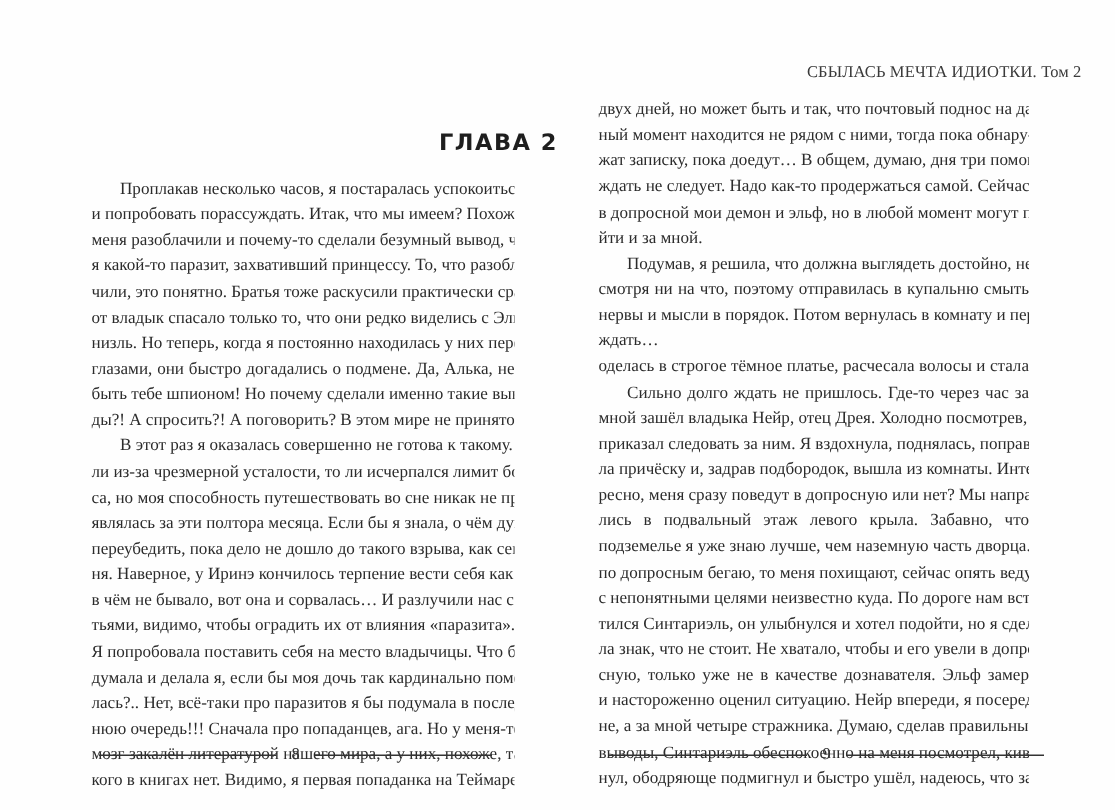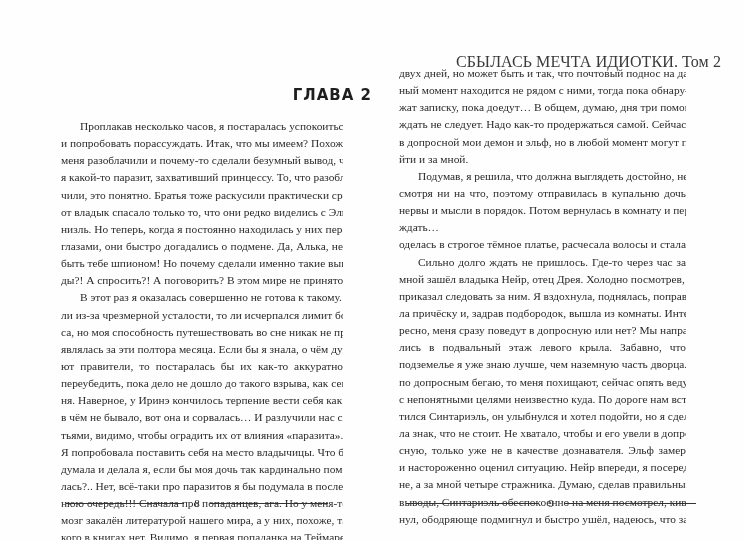--- a/index.html
+++ b/index.html
@@ -7,23 +7,23 @@
     width:743px; height:540px; overflow:hidden;
     background:#ffffff;
     font-family:"DejaVu Serif", "Liberation Serif", serif;
     color:#2a2a2a;
   }
   .spread { position:relative; width:743px; height:540px; background:#fefefe; }
   .page { position:absolute; top:0; height:540px; }
   .page-left { left:0; width:372px; }
   .page-right { left:372px; width:371px; }
   .running-head {
-    position:absolute; top:53px; right:22px;
+    position:absolute; top:42px; right:22px;
     font-family:"Liberation Serif", serif;
-    font-size:16px; letter-spacing:0.1px; color:#3a3a3a;
+    font-size:11px; letter-spacing:0.1px; color:#3a3a3a;
   }
   .chapter-title {
     position:absolute; top:86px; left:0; width:372px; text-align:right;
     font-family:"DejaVu Sans", sans-serif; font-weight:bold;
     font-size:15px; letter-spacing:1px; color:#1e1e1e;
   }
   .text-block {
     position:absolute; width:282px;
     font-family:"Liberation Serif", serif;
     font-size:11.4px; line-height:17.15px; color:#2b2b2b;
@@ -57,21 +57,20 @@
         <span class="line">чили, это понятно. Братья тоже раскусили практически сразу,</span>
         <span class="line">от владык спасало только то, что они редко виделись с Эльси-</span>
         <span class="line">низль. Но теперь, когда я постоянно находилась у них перед</span>
         <span class="line">глазами, они быстро догадались о подмене. Да, Алька, не</span>
         <span class="line">быть тебе шпионом! Но почему сделали именно такие выво-</span>
         <span class="line last">ды?! А спросить?! А поговорить? В этом мире не принято?!</span>
         <span class="line indent">В этот раз я оказалась совершенно не готова к такому. То</span>
         <span class="line">ли из-за чрезмерной усталости, то ли исчерпался лимит бону-</span>
         <span class="line">са, но моя способность путешествовать во сне никак не про-</span>
         <span class="line">являлась за эти полтора месяца. Если бы я знала, о чём дума-</span>
-        <span class="line">ют правители, то постаралась бы их как-то аккуратно</span>
         <span class="line">переубедить, пока дело не дошло до такого взрыва, как сегод-</span>
         <span class="line">ня. Наверное, у Иринэ кончилось терпение вести себя как ни</span>
         <span class="line">в чём не бывало, вот она и сорвалась… И разлучили нас с бра-</span>
         <span class="line">тьями, видимо, чтобы оградить их от влияния «паразита».</span>
         <span class="line">Я попробовала поставить себя на место владычицы. Что бы</span>
         <span class="line">думала и делала я, если бы моя дочь так кардинально поменя-</span>
         <span class="line">лась?.. Нет, всё-таки про паразитов я бы подумала в послед-</span>
         <span class="line">нюю очередь!!! Сначала про попаданцев, ага. Но у меня-то</span>
         <span class="line">мозг закалён литературой нашего мира, а у них, похоже, та-</span>
         <span class="line">кого в книгах нет. Видимо, я первая попаданка на Теймаре.</span>
@@ -86,21 +85,21 @@
   <div class="page page-right">
     <div class="running-head">СБЫЛАСЬ МЕЧТА ИДИОТКИ. Том 2</div>
     <div class="text-block" id="right-text">
         <span class="line">двух дней, но может быть и так, что почтовый поднос на дан-</span>
         <span class="line">ный момент находится не рядом с ними, тогда пока обнару-</span>
         <span class="line">жат записку, пока доедут… В общем, думаю, дня три помощи</span>
         <span class="line">ждать не следует. Надо как-то продержаться самой. Сейчас</span>
         <span class="line">в допросной мои демон и эльф, но в любой момент могут при-</span>
         <span class="line last">йти и за мной.</span>
         <span class="line indent">Подумав, я решила, что должна выглядеть достойно, не-</span>
-        <span class="line">смотря ни на что, поэтому отправилась в купальню дочь</span>
+        <span class="line">смотря ни на что, поэтому отправилась в купальню смыть</span>
         <span class="line">нервы и мысли в порядок. Потом вернулась в комнату и пере-</span>
         <span class="line last">ждать…</span>
         <span class="line">оделась в строгое тёмное платье, расчесала волосы и стала</span>
         <span class="line indent">Сильно долго ждать не пришлось. Где-то через час за</span>
         <span class="line">мной зашёл владыка Нейр, отец Дрея. Холодно посмотрев, он</span>
         <span class="line">приказал следовать за ним. Я вздохнула, поднялась, поправи-</span>
         <span class="line">ла причёску и, задрав подбородок, вышла из комнаты. Инте-</span>
         <span class="line">ресно, меня сразу поведут в допросную или нет? Мы направи-</span>
         <span class="line">лись в подвальный этаж левого крыла. Забавно, что</span>
         <span class="line">подземелье я уже знаю лучше, чем наземную часть дворца. То</span>

